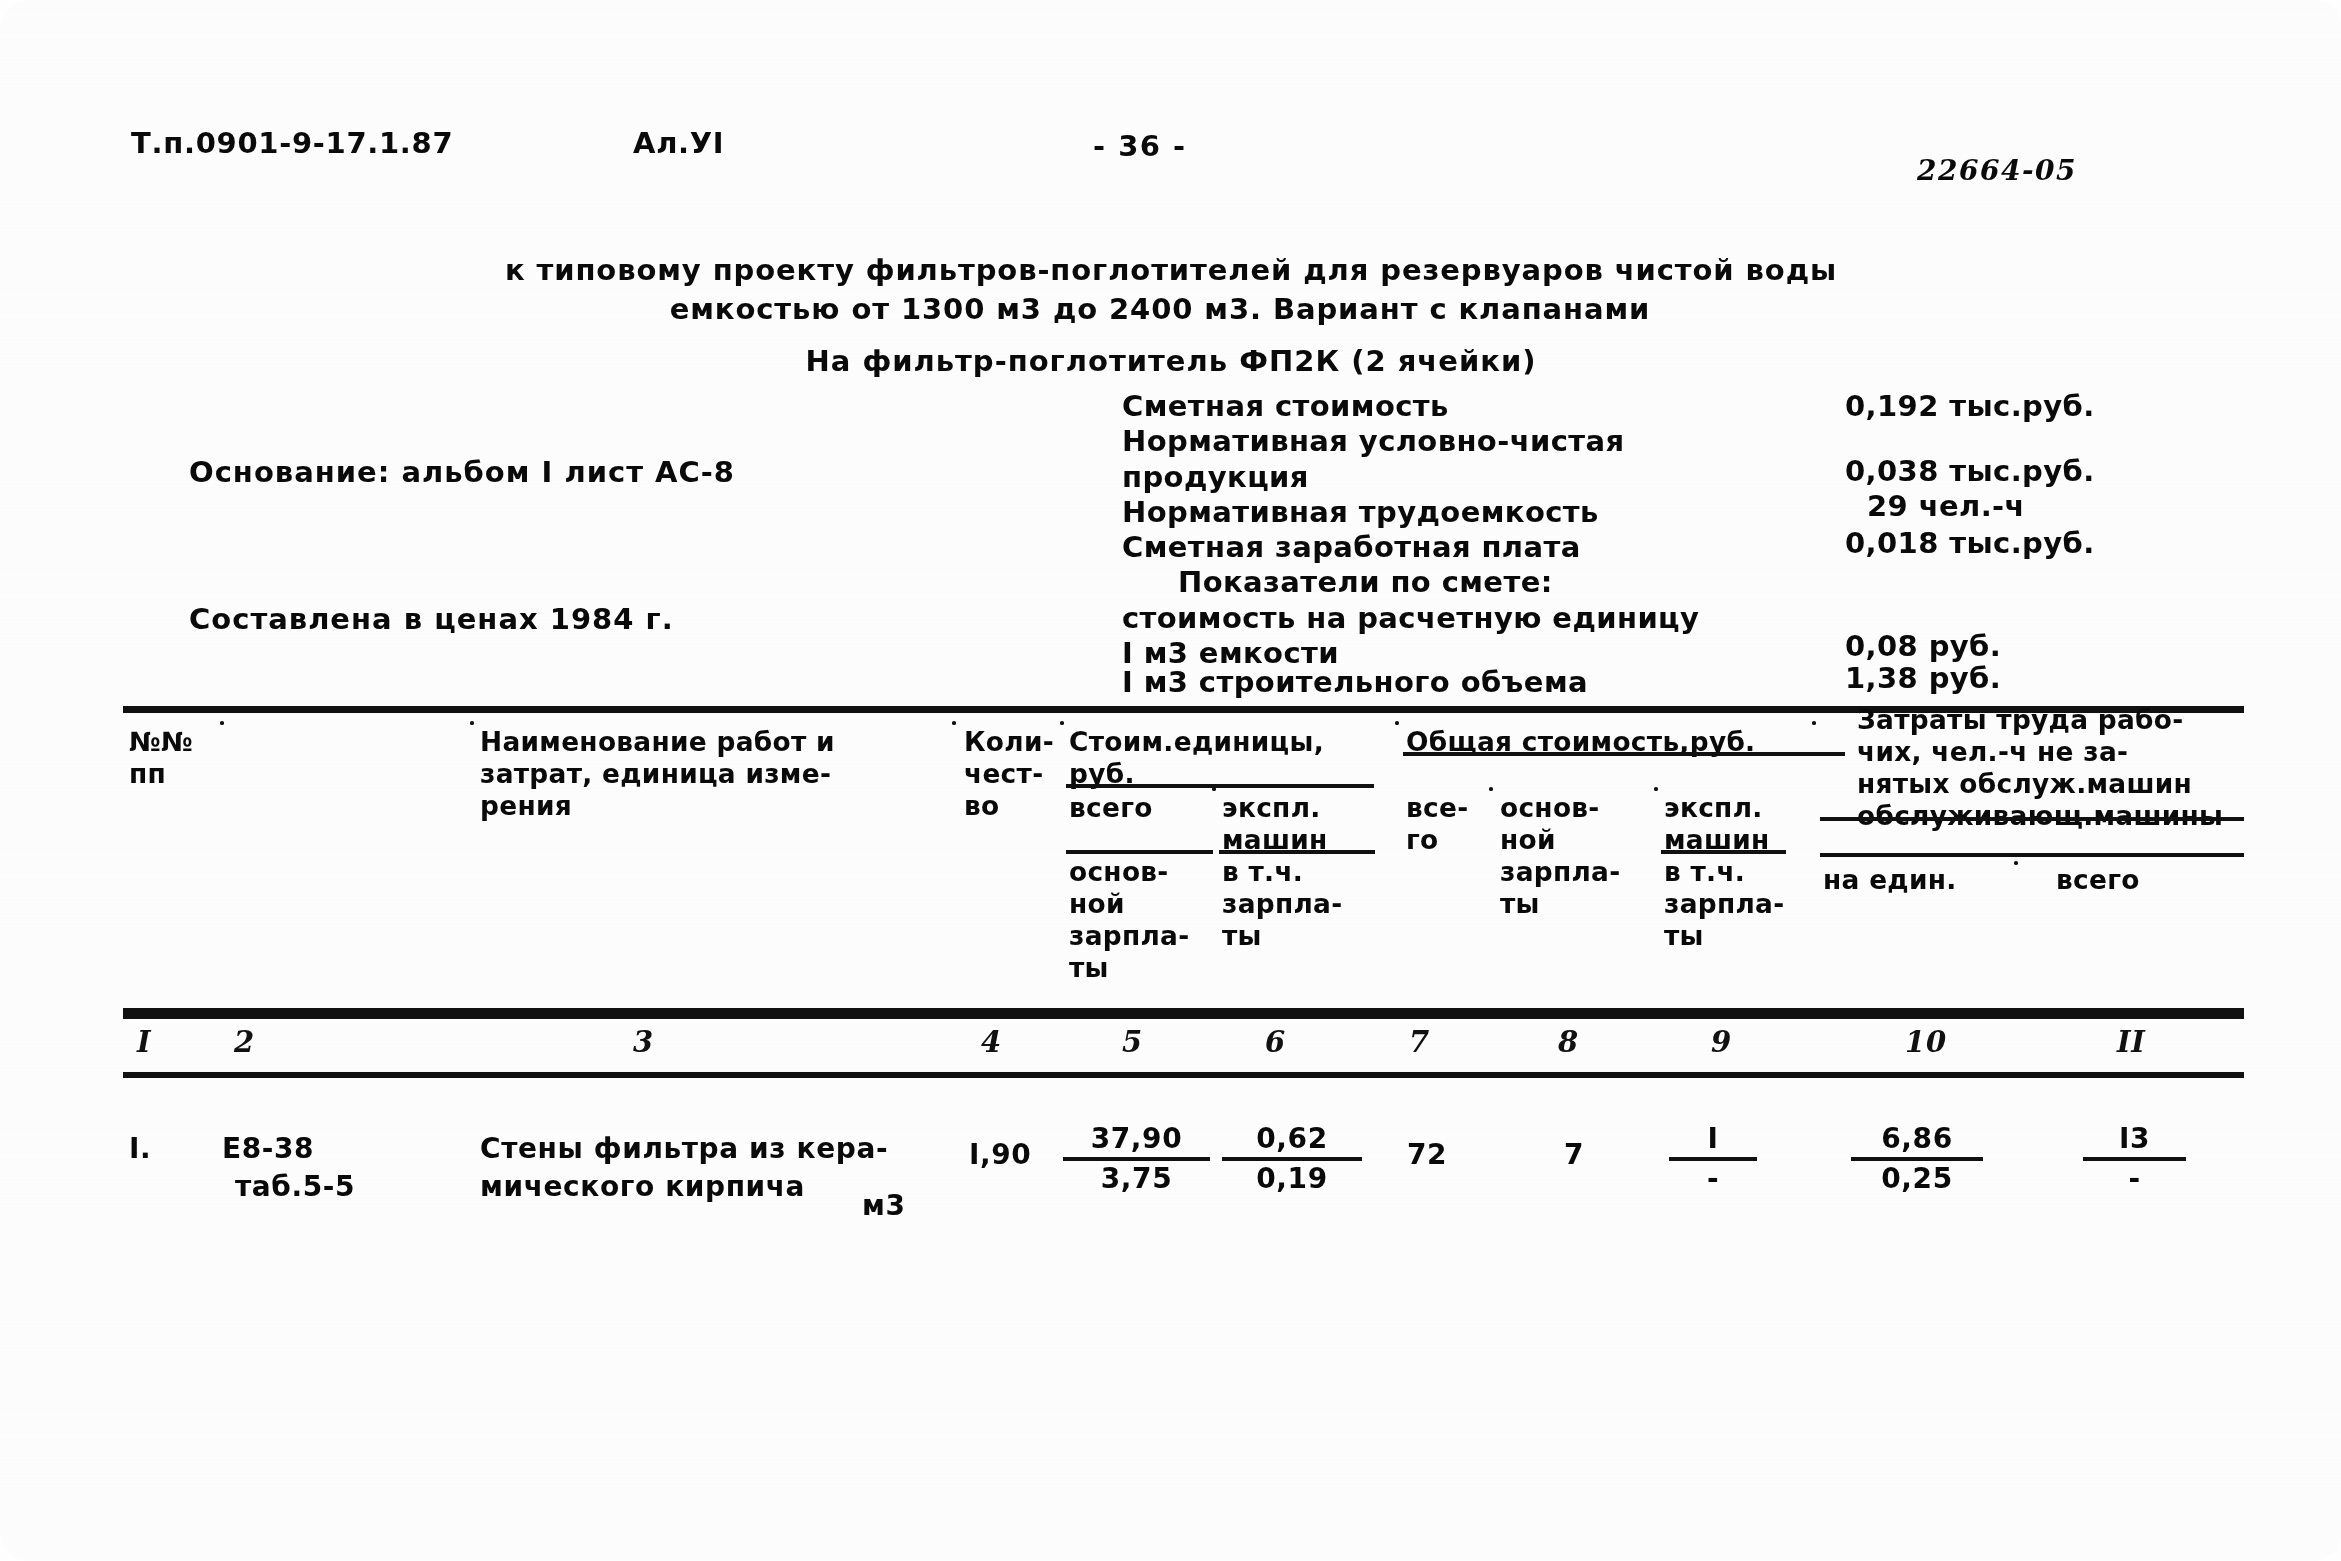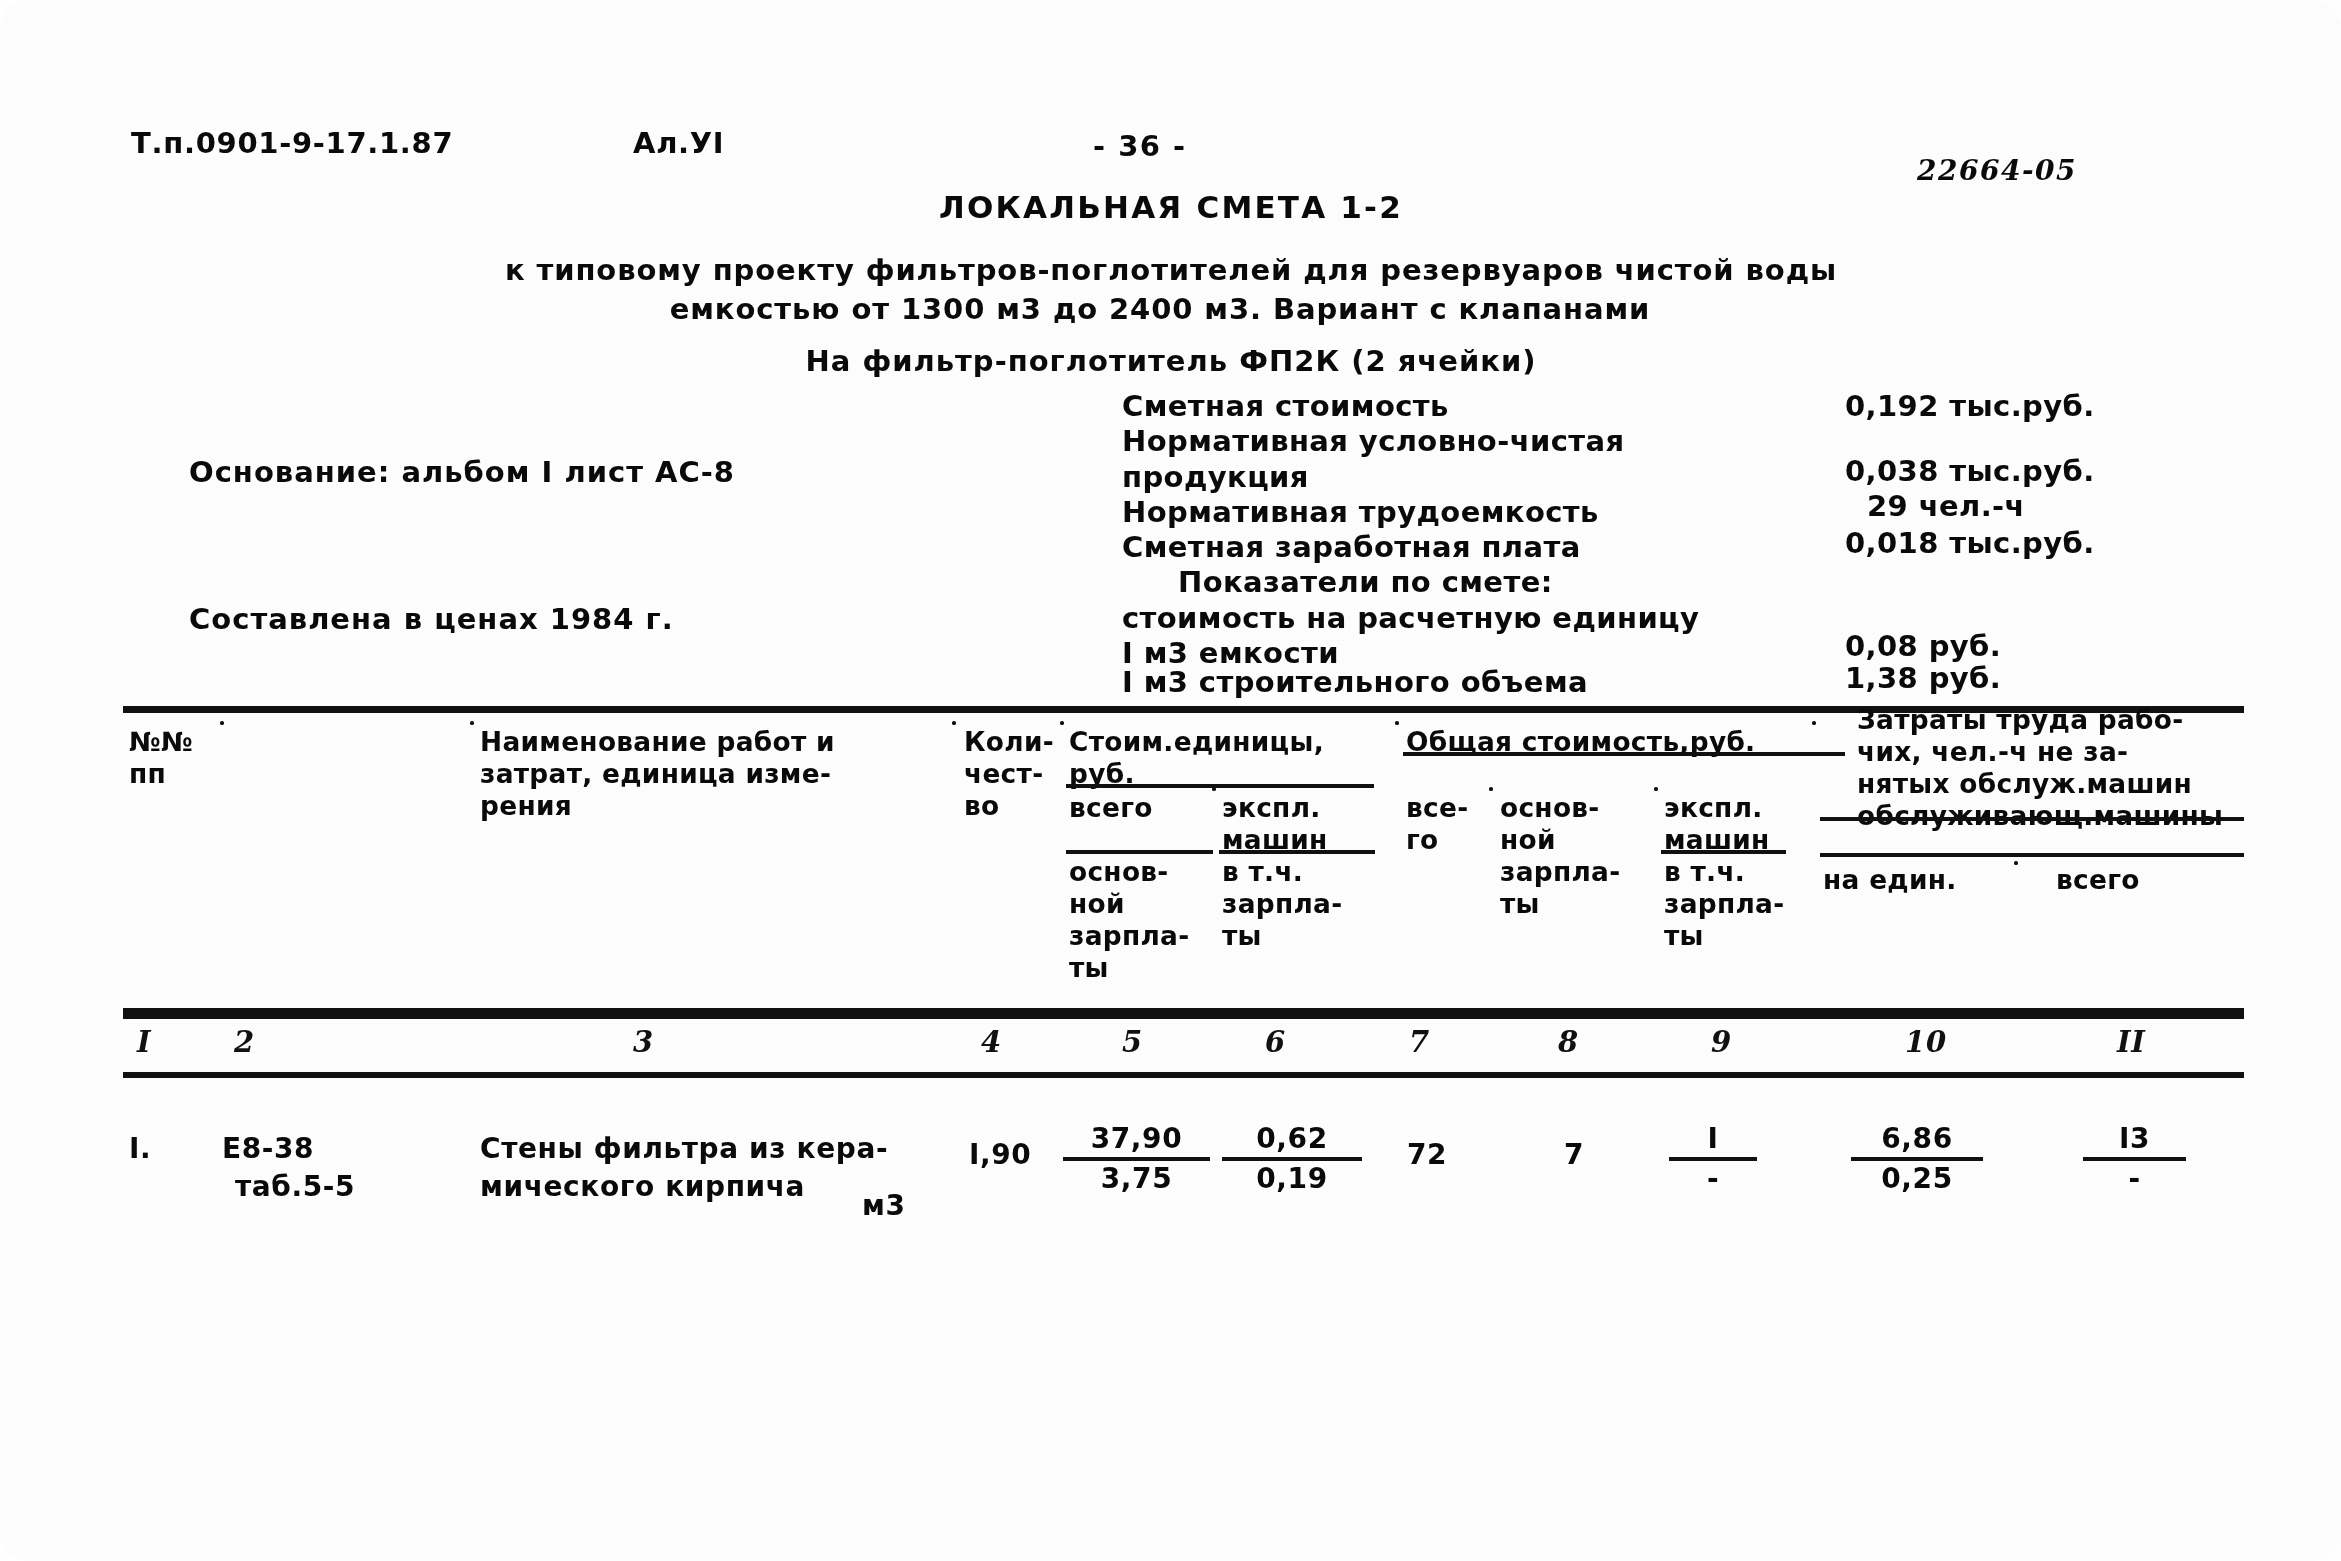--- a/index.html
+++ b/index.html
@@ -172,21 +172,20 @@
 </head>
 <body>
 
 <div class="page">
 
   <div class="t" id="doc-code">Т.п.0901-9-17.1.87</div>
   <div class="t" id="album-label">Ал.УІ</div>
   <div class="t" id="page-number">- 36 -</div>
   <div class="t" id="archive-code">22664-05</div>
 
-  <div class="t" id="main-title">ЛОКАЛЬНАЯ СМЕТА 1-2</div>
   <div class="t" id="subtitle-1">к типовому проекту фильтров-поглотителей для резервуаров чистой воды</div>
   <div class="t" id="subtitle-2">емкостью от 1300 м3 до 2400 м3. Вариант с клапанами</div>
   <div class="t" id="subtitle-3">На фильтр-поглотитель ФП2К (2 ячейки)</div>
 
   <div class="t" id="basis-line">Основание: альбом I лист АС-8</div>
   <div class="t" id="prices-line">Составлена в ценах 1984 г.</div>
 
   <div class="sum-label" style="top:389px">Сметная стоимость</div>
   <div class="sum-value" style="top:389px">0,192 тыс.руб.</div>
 

